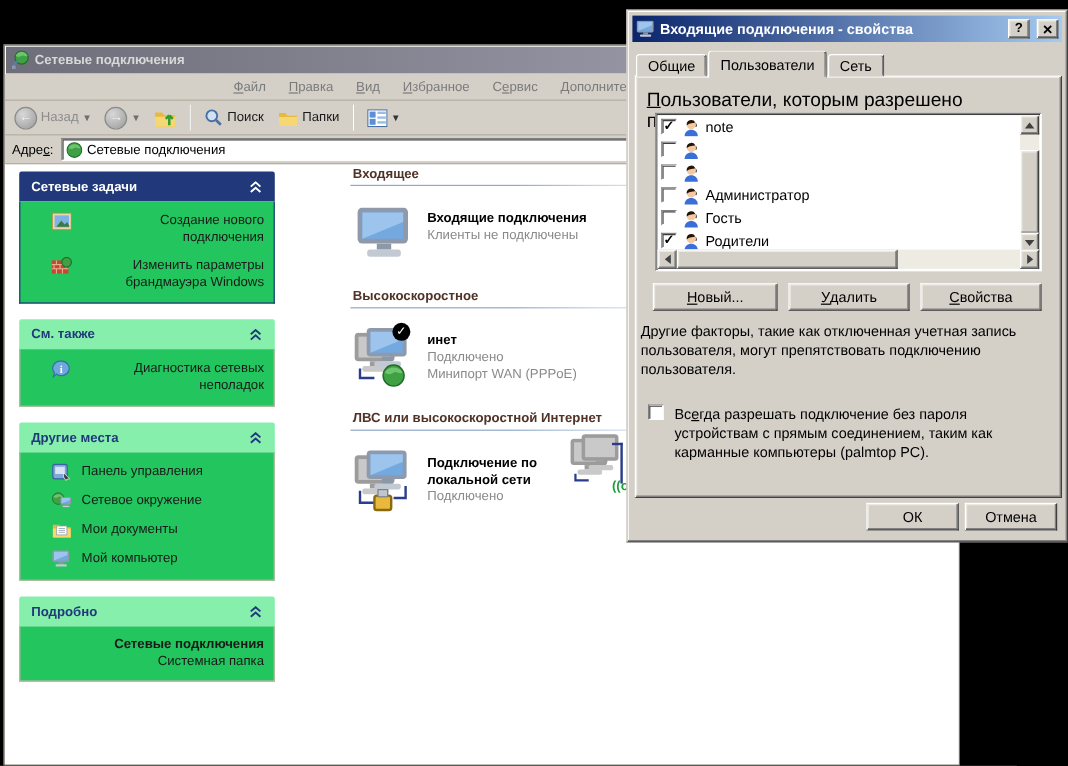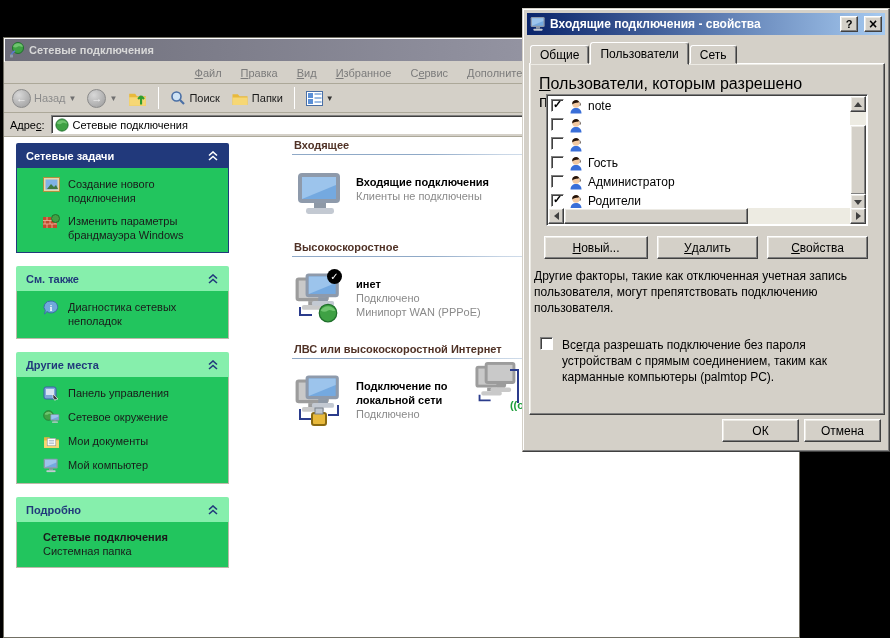--- a/index.html
+++ b/index.html
@@ -31,21 +31,21 @@
                 color:#f2f2f2; font-size:11px; font-weight:bold; }
   .tb-label-dim { color:#8c8c8c; }
   #mw-address { height:24px; display:flex; align-items:center; gap:6px; padding:0 6px;
                 background:#D4D0C8; border-bottom:1px solid #ACA899; font-size:11px; }
   #addr-combo { flex:1; height:19px; display:flex; align-items:center; gap:4px; padding:0 3px;
                 font-size:11px; color:#000; }
   #mw-content { position:relative; background:#fff; height:500px; overflow:hidden; }
 
   
   #sidebar { position:absolute; left:12px; top:6px; width:213px; }
-  .panel { margin-bottom:13px; }
+  .panel { margin-bottom:13px;text-align:right; }
   .panel-h { height:25px; display:flex; align-items:center; justify-content:space-between;
              padding:0 10px; font-size:11px; font-weight:bold; border-radius:2px 2px 0 0; }
   .panel-h.primary { background:#21397B; color:#fff; }
   .panel-h.plain   { background:#86efac; color:#21397B; }
   .panel-b { background:#22c55e; padding:9px 8px 10px 26px; font-size:11px; color:#1a1a1a; }
   .pb-primary { border:1px solid #21397B; border-top:none; }
   .pb-plain   { border:1px solid #BDB9A9; border-top:none; }
   .p-item { display:flex; gap:8px; align-items:flex-start; margin-bottom:9px; line-height:14px; }
   .p-item:last-child { margin-bottom:0; }
   .p-item .ico { flex:0 0 17px; margin-top:0; }
@@ -485,28 +485,28 @@
             <svg width="16" height="16" viewBox="0 0 16 16">
                 <use href="#usr"></use>
               </svg>
             <span class="uname"></span>
           </div>
           <div class="urow">
             <span class="cbx" data-checked="false"></span>
             <svg width="16" height="16" viewBox="0 0 16 16">
                 <use href="#usr"></use>
               </svg>
-            <span class="uname">Гость</span>
+            <span class="uname">Администратор</span>
           </div>
           <div class="urow">
             <span class="cbx" data-checked="false"></span>
             <svg width="16" height="16" viewBox="0 0 16 16">
                 <use href="#usr"></use>
               </svg>
-            <span class="uname">Администратор</span>
+            <span class="uname">Гость</span>
           </div>
           <div class="urow">
             <span class="cbx" data-checked="true"></span>
             <svg width="16" height="16" viewBox="0 0 16 16">
                 <use href="#usr"></use>
               </svg>
             <span class="uname">Родители</span>
           </div>
         </div>
 

